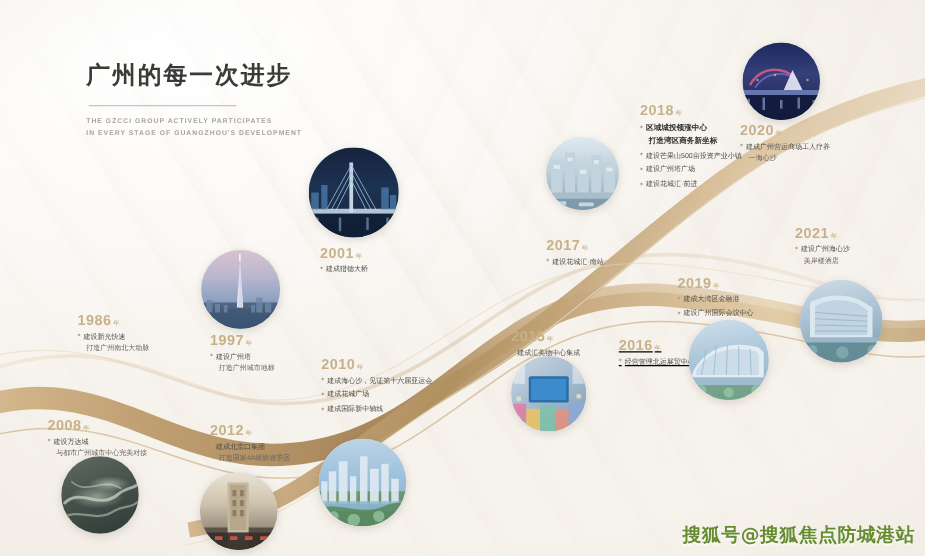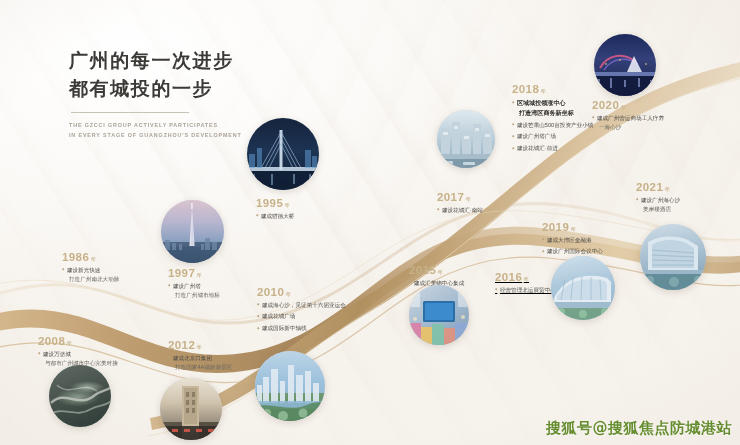--- a/index.html
+++ b/index.html
@@ -168,21 +168,20 @@
   <path d="M 148,436 C 236,420 286,362 368,312 C 460,256 528,184 606,134
            C 656,102 704,86 760,74" fill="none" stroke="#e9dbc2" stroke-width="1" opacity=".7"></path>
   <path d="M -20,288 C 96,256 146,334 246,318 C 356,300 398,198 540,212
            C 642,222 702,250 760,236" fill="none" stroke="#e6d6ba" stroke-width=".9" opacity=".5"></path>
 </svg>
 
 <div id="content">
 
   <div id="headline">
     <div class="hl-line">广州的每一次进步</div>
-    <div class="hl-line">都有城投的一步</div>
     <div class="hl-rule"></div>
     <div class="hl-en">THE GZCCI GROUP ACTIVELY PARTICIPATES</div>
     <div class="hl-en">IN EVERY STAGE OF GUANGZHOU'S DEVELOPMENT</div>
   </div>
 
   <div class="node">
     <div class="txt" style="left:62px; top:252px;">
       <div class="year">
         <span>1986</span>
           <span class="yr-unit">年</span>
@@ -249,21 +248,21 @@
         <g fill="#a8d2f0" opacity=".45">
           <rect x="6" y="56" width="2" height="9"></rect>
             <rect x="24" y="56" width="2" height="11"></rect>
           <rect x="46" y="56" width="2" height="10"></rect>
             <rect x="62" y="56" width="2" height="8"></rect>
         </g>
       </svg>
     </div>
     <div class="txt" style="left:256px; top:198px;">
       <div class="year">
-        <span>1995</span>
+        <span>2001</span>
           <span class="yr-unit">年</span>
       </div>
       <div class="bullet">建成猎德大桥</div>
     </div>
   </div>
 
   <div class="node">
     <div class="txt" style="left:38px; top:336px;">
       <div class="year">
         <span>2008</span>

